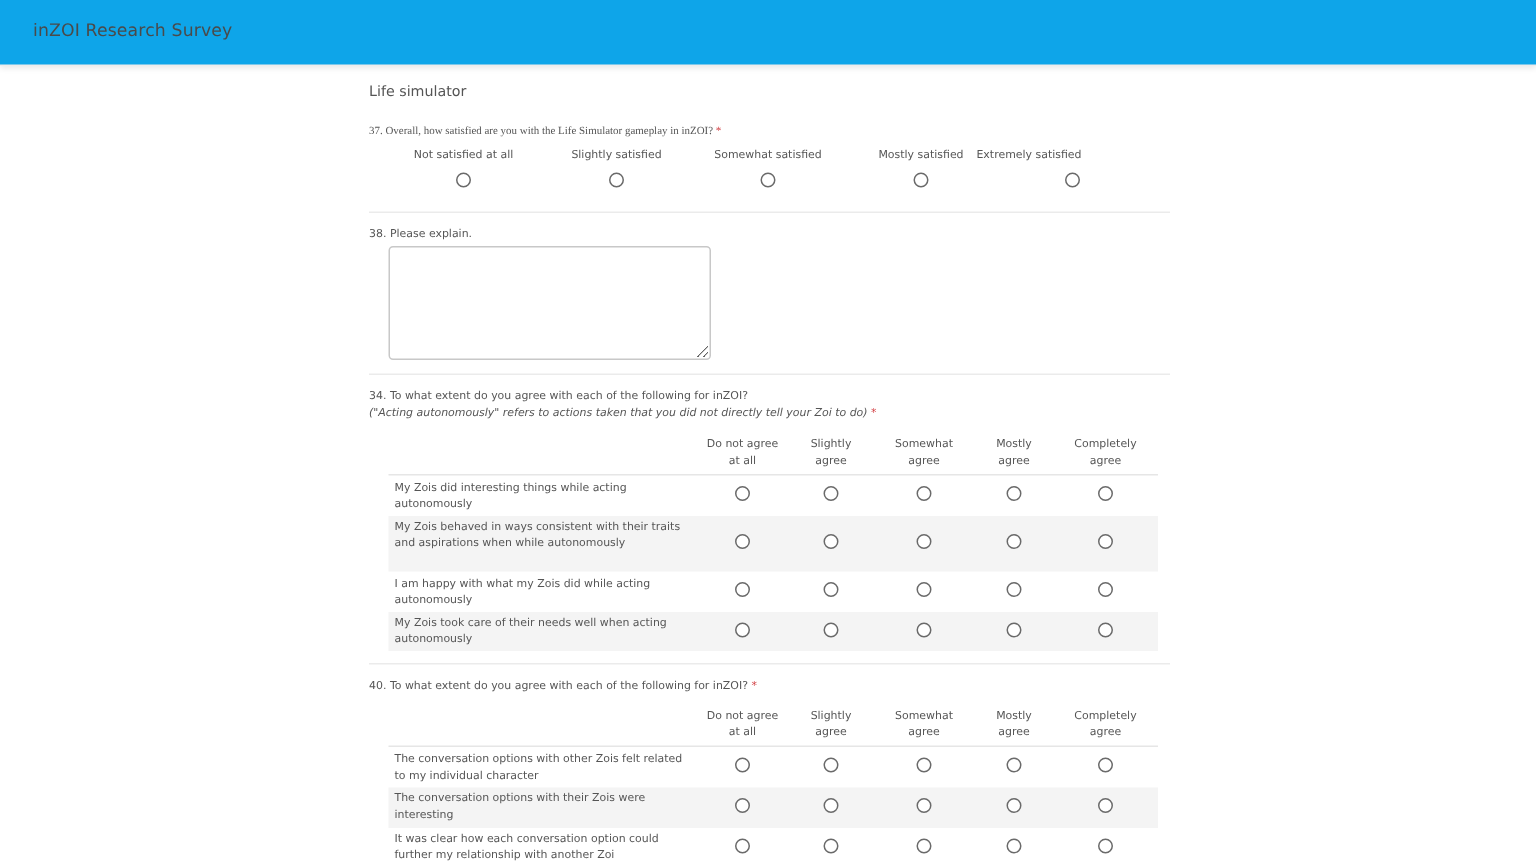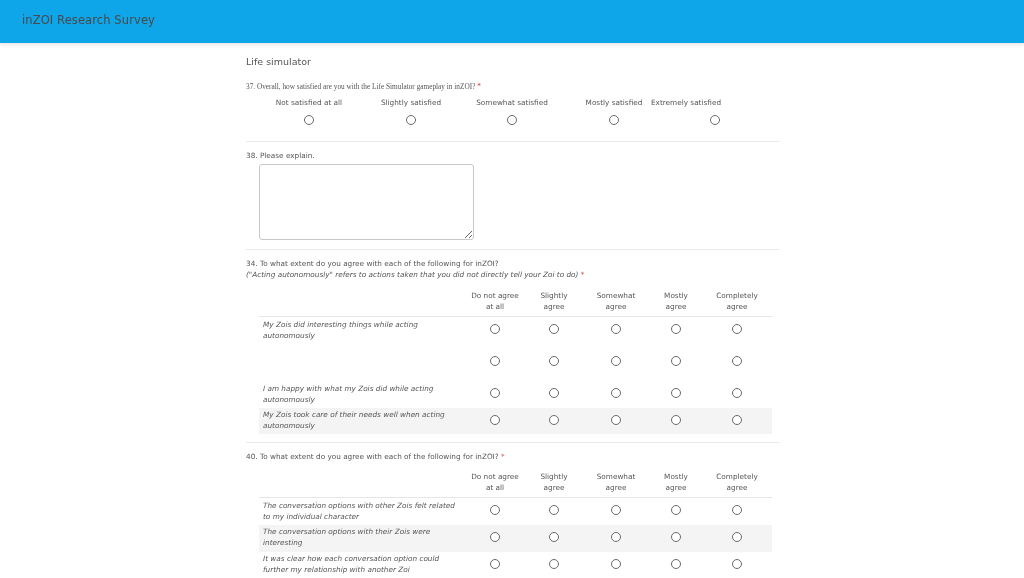--- a/index.html
+++ b/index.html
@@ -36,21 +36,21 @@
     position: absolute; left: 259px; top: 164px; width: 215px; height: 76px;
     border: 1px solid #c8c8c8; border-radius: 3px; background: #fff; resize: both; outline: none;
     font-family: "DejaVu Sans", sans-serif; font-size: 8px; padding: 4px;
   }
 
   .col-head { position: absolute; font-size: 7.3px; color: #555; text-align: center; line-height: 11px; transform: translateX(-50%); white-space: nowrap; }
   .table-line { position: absolute; left: 259px; width: 513px; height: 1px; background: #e6e6e6; }
 
   .row { position: absolute; left: 259px; width: 513px; }
   .row.alt { background: #f4f4f4; }
-  .row-label { position: absolute; left: 4px; font-size: 7.3px; color: #555; line-height: 10.5px; width: 200px; font-style: italic; }
+  .row-label { position: absolute; left: 4px; font-size: 7.3px; color: #555; line-height: 10.5px; width: 200px; }
 </style>
 </head>
 <body>
 
 <div class="header">
   <div class="header-title">inZOI Research Survey</div>
 </div>
 
 <div class="content">
   <div class="section-title">Life simulator</div>
@@ -101,20 +101,23 @@
   </div>
   <div class="col-head" style="left:737px; top:290px;">
     <div>Completely</div>
     <div>agree</div>
   </div>
   <div class="table-line" style="top:316px;"></div>
 
   <div class="row" style="top:317px; height:27px;">
     <div class="row-label" style="top:3px;">My Zois did interesting things while acting autonomously</div>
   </div>
+  <div class="row alt" style="top:344px; height:37px;">
+    <div class="row-label" style="top:2px;">My Zois behaved in ways consistent with their traits and aspirations when while autonomously</div>
+  </div>
   <div class="row" style="top:381px; height:27px;">
     <div class="row-label" style="top:3px;">I am happy with what my Zois did while acting autonomously</div>
   </div>
   <div class="row alt" style="top:408px; height:26px;">
     <div class="row-label" style="top:2px;">My Zois took care of their needs well when acting autonomously</div>
   </div>
 
   <div class="radio" style="left:495px; top:329px;"></div>
   <div class="radio" style="left:554px; top:329px;"></div>
   <div class="radio" style="left:616px; top:329px;"></div>

